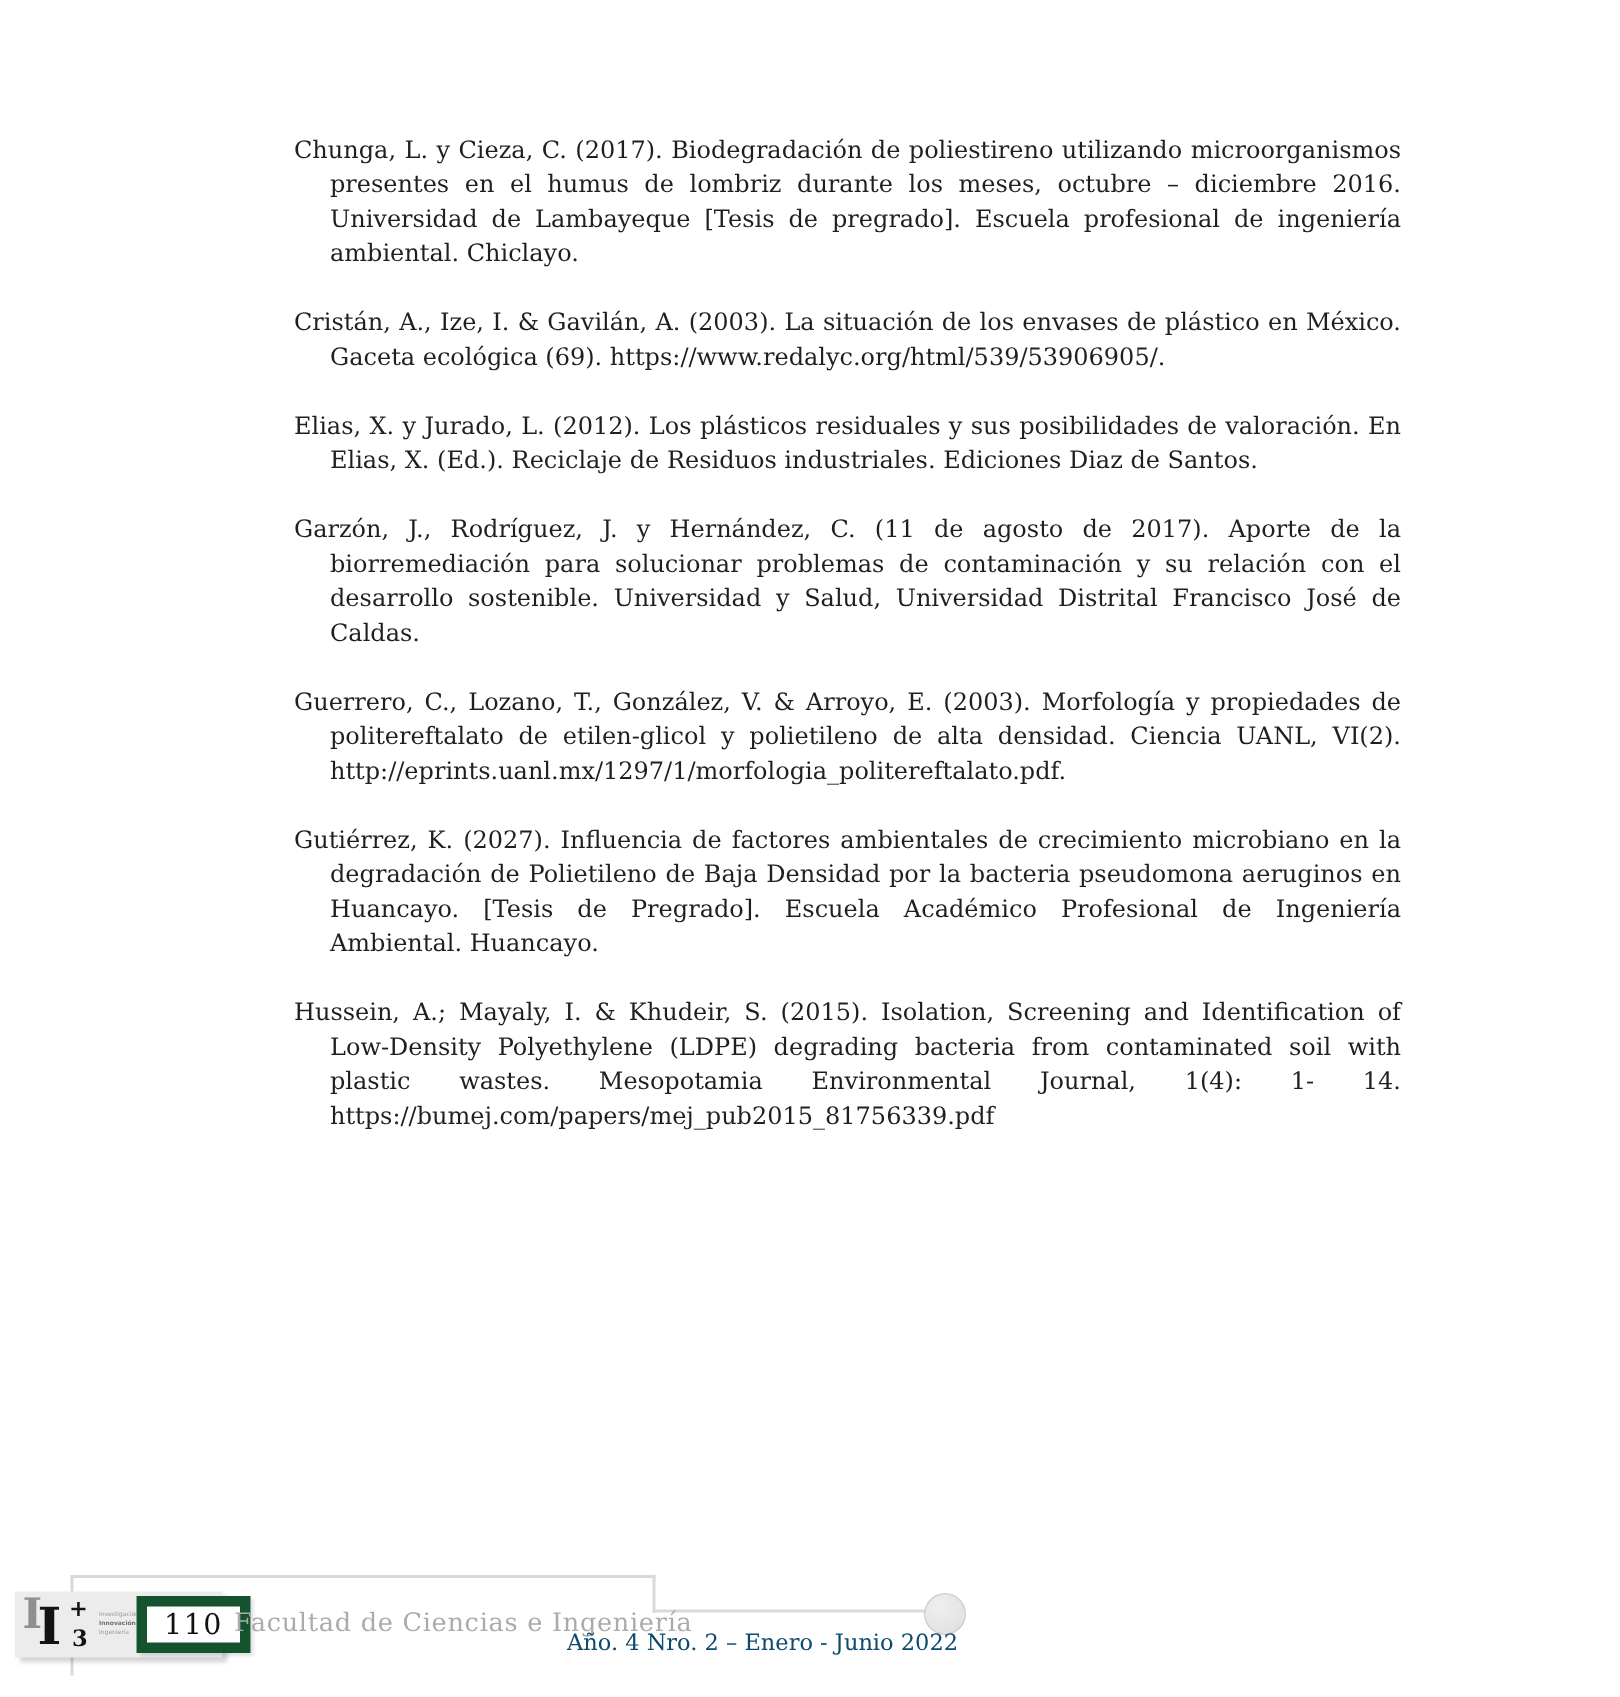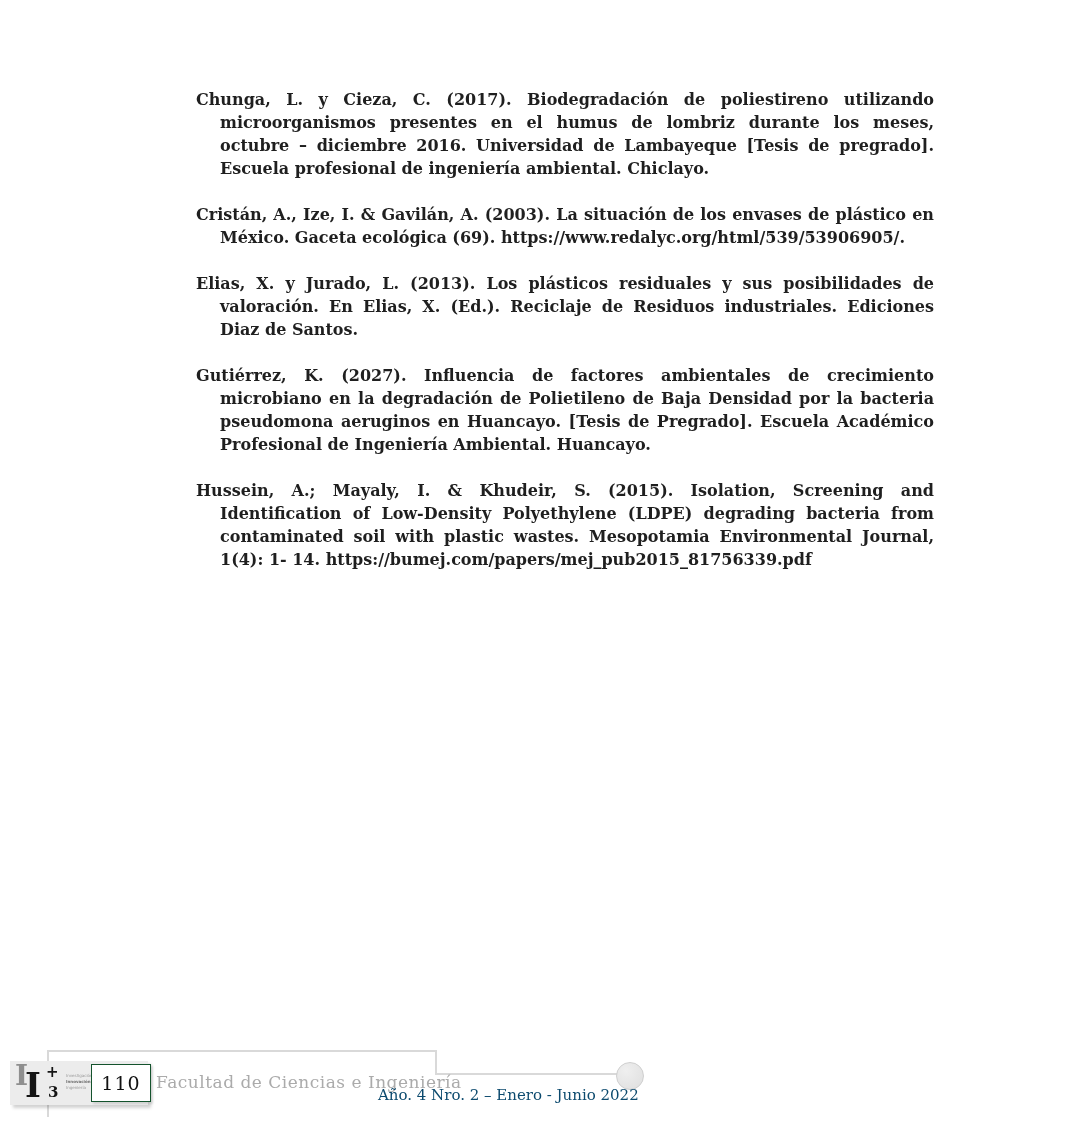--- a/index.html
+++ b/index.html
@@ -14,21 +14,20 @@
   }
   
   .references {
     position: absolute;
     left: 196px;
     top: 88px;
     width: 738px;
     color: #1f1f1f;
     font-size: 16px;
     line-height: 23px;
-    font-weight: bold;
   }
   .ref {
     text-align: justify;
     padding-left: 24px;
     text-indent: -24px;
     margin-bottom: 23px;
     overflow-wrap: break-word;
     word-break: break-word;
   }
   
@@ -71,23 +70,23 @@
   .logo-words {
     position: absolute; left: 56px; top: 12px;
     width: 34px;
     font-family: "DejaVu Sans", sans-serif;
     font-size: 4px; line-height: 6px;
     color: #9a9a9a; text-align: left; white-space: nowrap;
   }
   .logo-words .w2 { font-weight: bold; color: #6f6f6f; }
   .page-number-box {
     position: absolute; left: 81px; top: 3px;
-    width: 60px; height: 38px;
+    width: 76px; height: 38px;
     background: #ffffff;
-    border: 1px solid #14532d;
+    border: 7px solid #14532d;
     box-shadow: 2px 2px 2px rgba(0,0,0,0.12);
     display: flex; align-items: center; justify-content: center;
     font-size: 19px; letter-spacing: 1px; color: #111111;
   }
   .faculty-label {
     position: absolute; left: 156px; top: 1072px;
     font-size: 17px; color: #ababab; letter-spacing: 0.5px;
     z-index: 2;
   }
   .issue-label {
@@ -98,21 +97,23 @@
   }
 </style>
 </head>
 <body>
 
 <div class="page">
 
   <div class="references">
     <p class="ref">Chunga, L. y Cieza, C. (2017). Biodegradación de poliestireno utilizando microorganismos presentes en el humus de lombriz durante los meses, octubre – diciembre 2016. Universidad de Lambayeque [Tesis de pregrado]. Escuela profesional de ingeniería ambiental. Chiclayo.</p>
     <p class="ref">Cristán, A., Ize, I. &amp; Gavilán, A. (2003). La situación de los envases de plástico en México. Gaceta ecológica (69). https://www.redalyc.org/html/539/53906905/.</p>
-    <p class="ref">Elias, X. y Jurado, L. (2013). Los plásticos residuales y sus posibilidades de valoración. En Elias, X. (Ed.). Reciclaje de Residuos industriales. Ediciones Diaz de Santos.</p>
+    <p class="ref">Elias, X. y Jurado, L. (2012). Los plásticos residuales y sus posibilidades de valoración. En Elias, X. (Ed.). Reciclaje de Residuos industriales. Ediciones Diaz de Santos.</p>
+    <p class="ref">Garzón, J., Rodríguez, J. y Hernández, C. (11 de agosto de 2017). Aporte de la biorremediación para solucionar problemas de contaminación y su relación con el desarrollo sostenible. Universidad y Salud, Universidad Distrital Francisco José de Caldas.</p>
+    <p class="ref">Guerrero, C., Lozano, T., González, V. &amp; Arroyo, E. (2003). Morfología y propiedades de politereftalato de etilen-glicol y polietileno de alta densidad. Ciencia UANL, VI(2). http://eprints.uanl.mx/1297/1/morfologia_politereftalato.pdf.</p>
     <p class="ref">Gutiérrez, K. (2027). Influencia de factores ambientales de crecimiento microbiano en la degradación de Polietileno de Baja Densidad por la bacteria pseudomona aeruginos en Huancayo. [Tesis de Pregrado]. Escuela Académico Profesional de Ingeniería Ambiental. Huancayo.</p>
     <p class="ref">Hussein, A.; Mayaly, I. &amp; Khudeir, S. (2015). Isolation, Screening and Identification of Low-Density Polyethylene (LDPE) degrading bacteria from contaminated soil with plastic wastes. Mesopotamia Environmental Journal, 1(4): 1- 14. https://bumej.com/papers/mej_pub2015_81756339.pdf</p>
   </div>
 
   <div class="fline fline-vert-left"></div>
   <div class="fline fline-top-horiz"></div>
   <div class="fline fline-step-vert"></div>
   <div class="fline fline-bot-horiz"></div>
   <div class="fcircle"></div>
 

